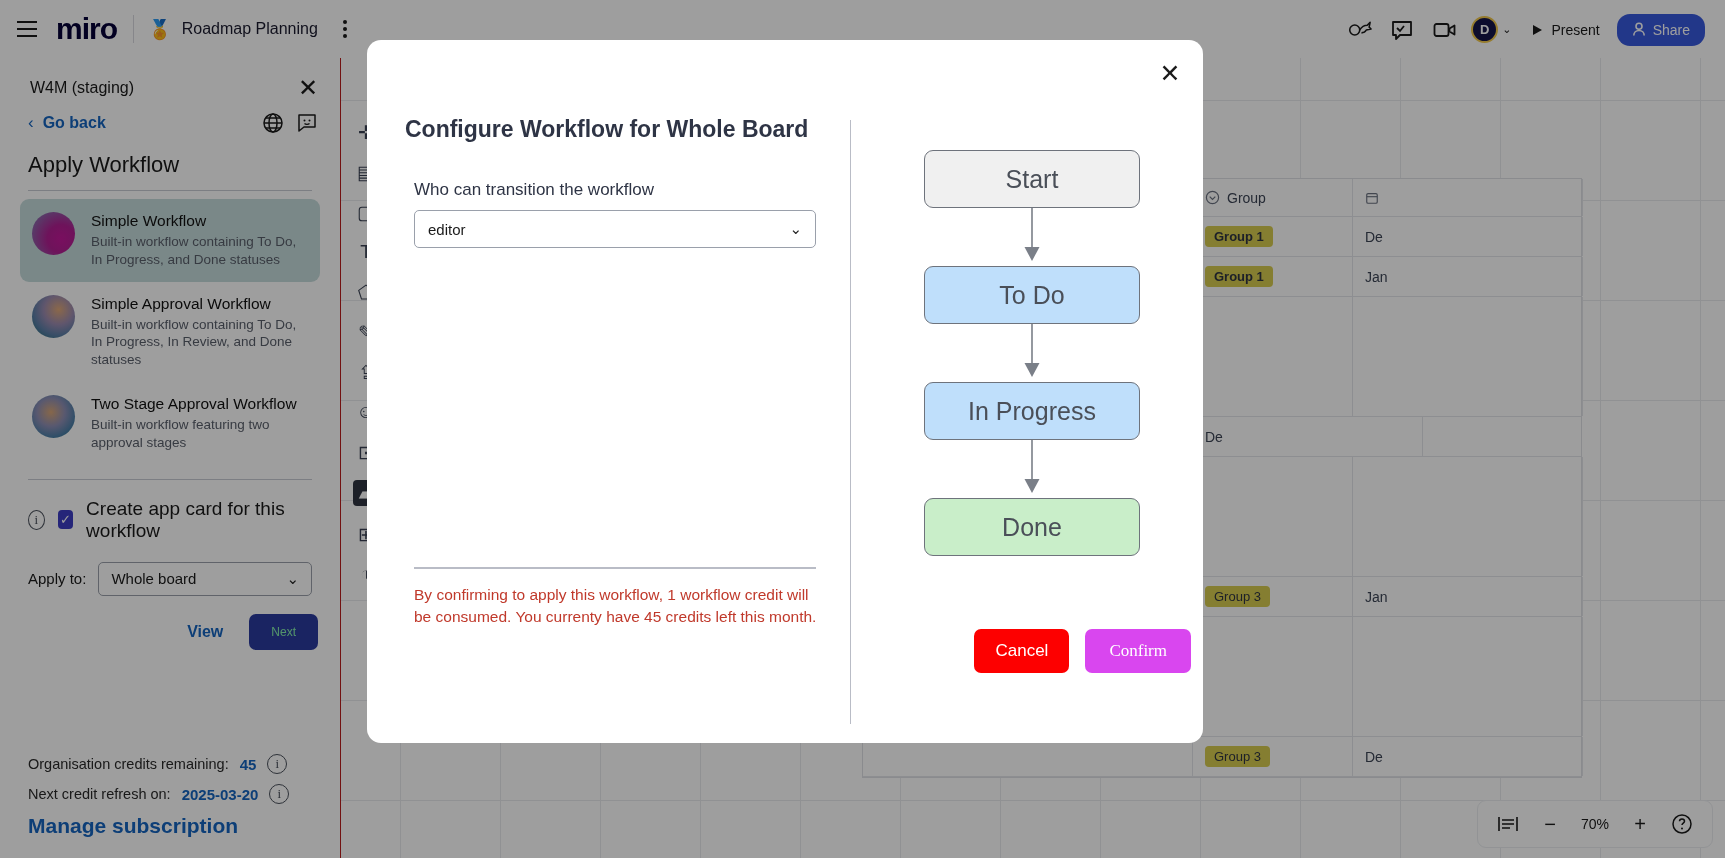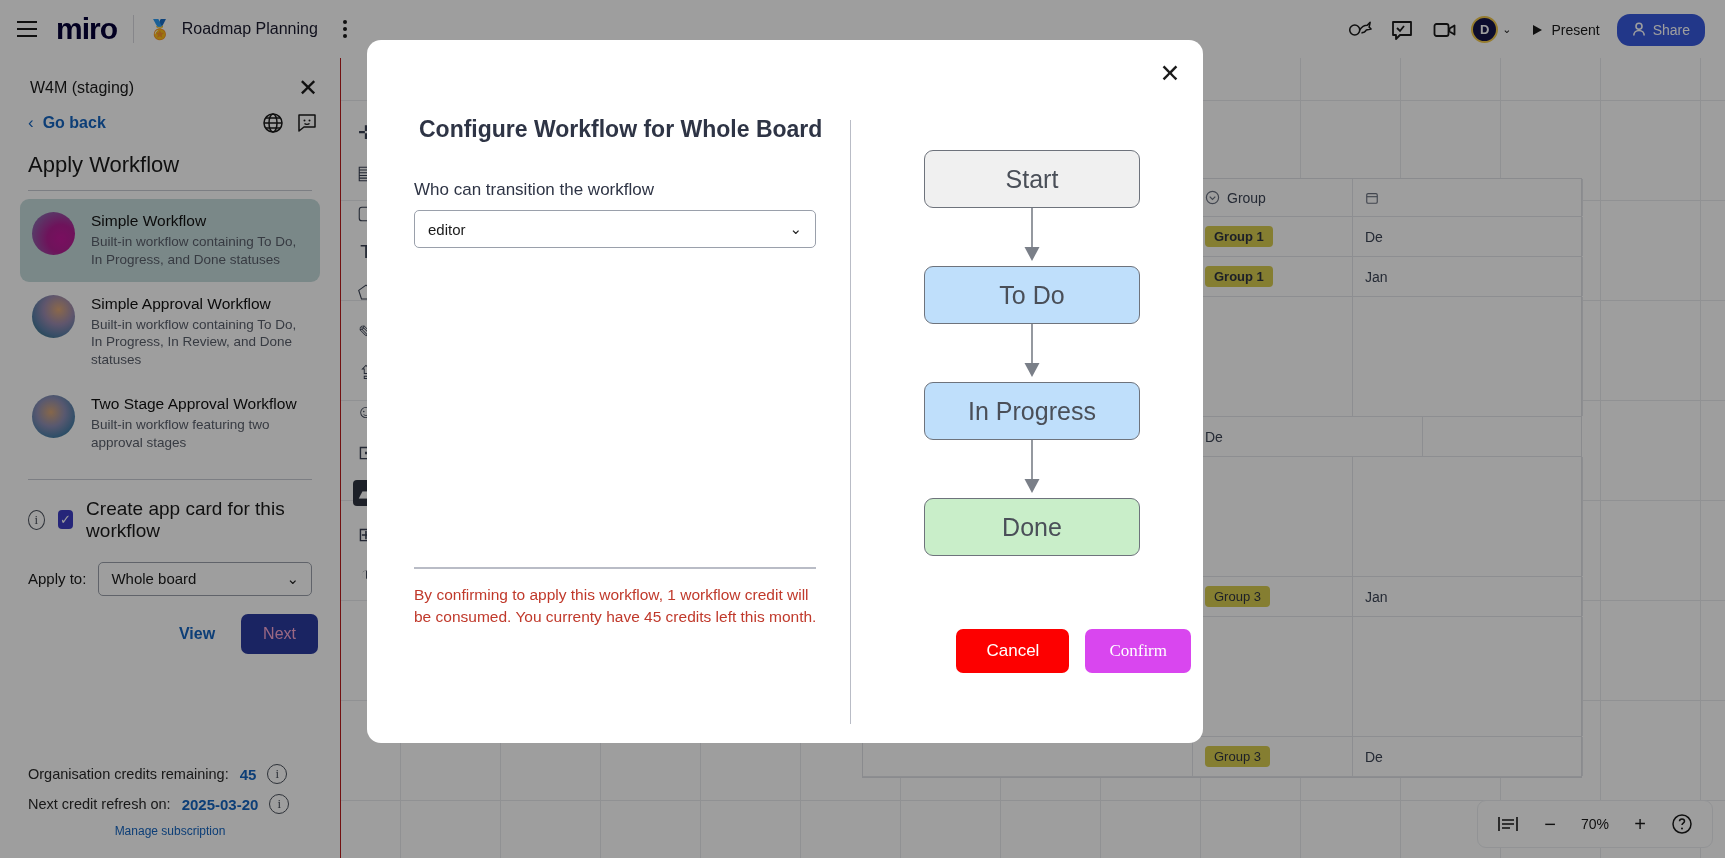--- a/index.html
+++ b/index.html
@@ -168,45 +168,45 @@
   .apply-select {
     flex: 1; height: 34px; border: 1px solid #9ba1ab; border-radius: 5px;
     display: flex; align-items: center; justify-content: space-between;
     padding: 0 12px; font-size: 15px; color: #1a1a1a; cursor: pointer;
     background: #fff;
   }
   .btn-row { display: flex; justify-content: flex-end; align-items: center;
     gap: 14px; padding: 18px 22px 0 28px; }
   .view-btn { color: #1565c0; font-size: 16px; font-weight: 600; cursor: pointer;
     padding: 8px 12px; }
-  .next-btn { background: #2b3a9e; color: #f9a8d4; font-size: 16px; border-radius: 7px;
+  .next-btn { background: #2b3a9e; color: #86efac; font-size: 12px; border-radius: 7px;
     padding: 11px 22px; cursor: pointer; }
 
   .panel-foot { margin-top: auto; padding: 0 28px 20px 28px; }
   .foot-line { display: flex; align-items: center; gap: 11px; margin-bottom: 10px; }
   .foot-lbl { font-size: 14.5px; color: #2b2b2b; }
   .foot-val { font-size: 15px; color: #1565c0; font-weight: 700; }
-  .manage-link { text-align: center; color: #1565c0; font-size: 12px; font-weight: 400;
+  .manage-link { text-align: left; color: #1565c0; font-size: 21px; font-weight: 700;
     cursor: pointer; margin-top: 6px; }
 
   
   .dim { position: absolute; inset: 0; background: rgba(0,0,0,0.38); }
 
   
   .modal {
     position: absolute; left: 367px; top: 40px; width: 836px; height: 703px;
     background: #fff; border-radius: 14px;
   }
   .modal-close {
     position: absolute; right: 18px; top: 18px; width: 30px; height: 30px;
     display: flex; align-items: center; justify-content: center;
     font-size: 25px; color: #1a1a1a; cursor: pointer; font-weight: 300;
   }
   .modal-title {
-    position: absolute; left: 52px; top: 76px;
+    position: absolute; left: 38px; top: 76px;
     font-size: 23px; font-weight: 700; color: #2e3445;
   }
   .modal-split { position: absolute; left: 483px; top: 80px; width: 1px;
     height: 604px; background: #b9bcc6; }
 
   .form-col { position: absolute; left: 47px; top: 140px; width: 402px; }
   .form-label { font-size: 17px; color: #2e3445; margin-bottom: 10px; }
   .form-select {
     height: 38px; border: 1px solid #9aa0ab; border-radius: 5px;
     display: flex; align-items: center; justify-content: space-between;
@@ -216,21 +216,21 @@
   .warn-hr { position: absolute; left: 47px; top: 527px; width: 402px;
     height: 2px; background: #b9bcc6; }
   .warn-text {
     position: absolute; left: 47px; top: 544px; width: 404px;
     color: #c0392b; font-size: 15.5px; line-height: 1.45;
   }
   .modal-btns { position: absolute; right: 12px; top: 589px; width: 420px;
     display: flex; justify-content: flex-end; gap: 16px; }
   .cancel-btn {
     background: #fd0000; color: #fff; font-size: 17px; border-radius: 7px;
-    padding: 12px 30px; cursor: pointer; border: none;
+    padding: 12px 21px; cursor: pointer; border: none;
     font-family: "Liberation Sans", sans-serif;
     text-align: right;
   }
   .confirm-btn {
     background: #d946ef; color: #fff; font-size: 17px; border-radius: 7px;
     padding: 12px 24px; cursor: pointer; border: none;
     font-family: Liberation Serif, serif;
   }
 
   

